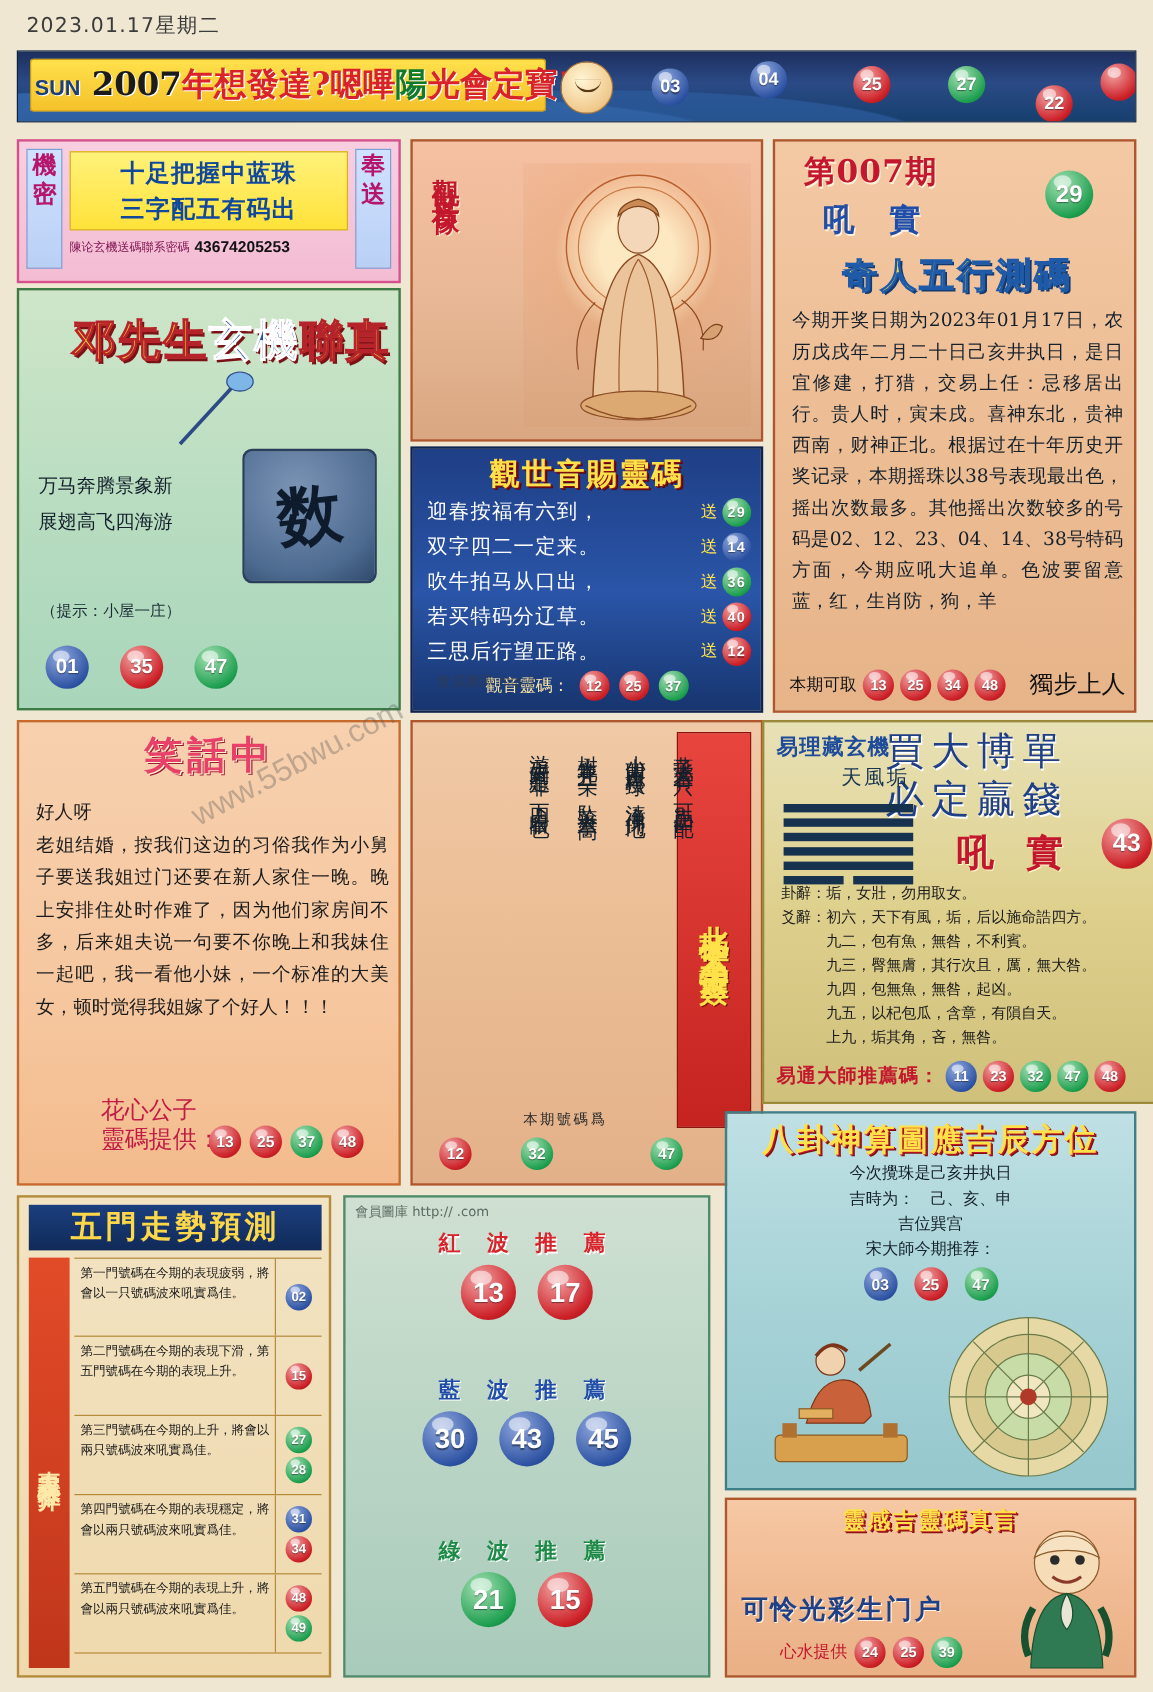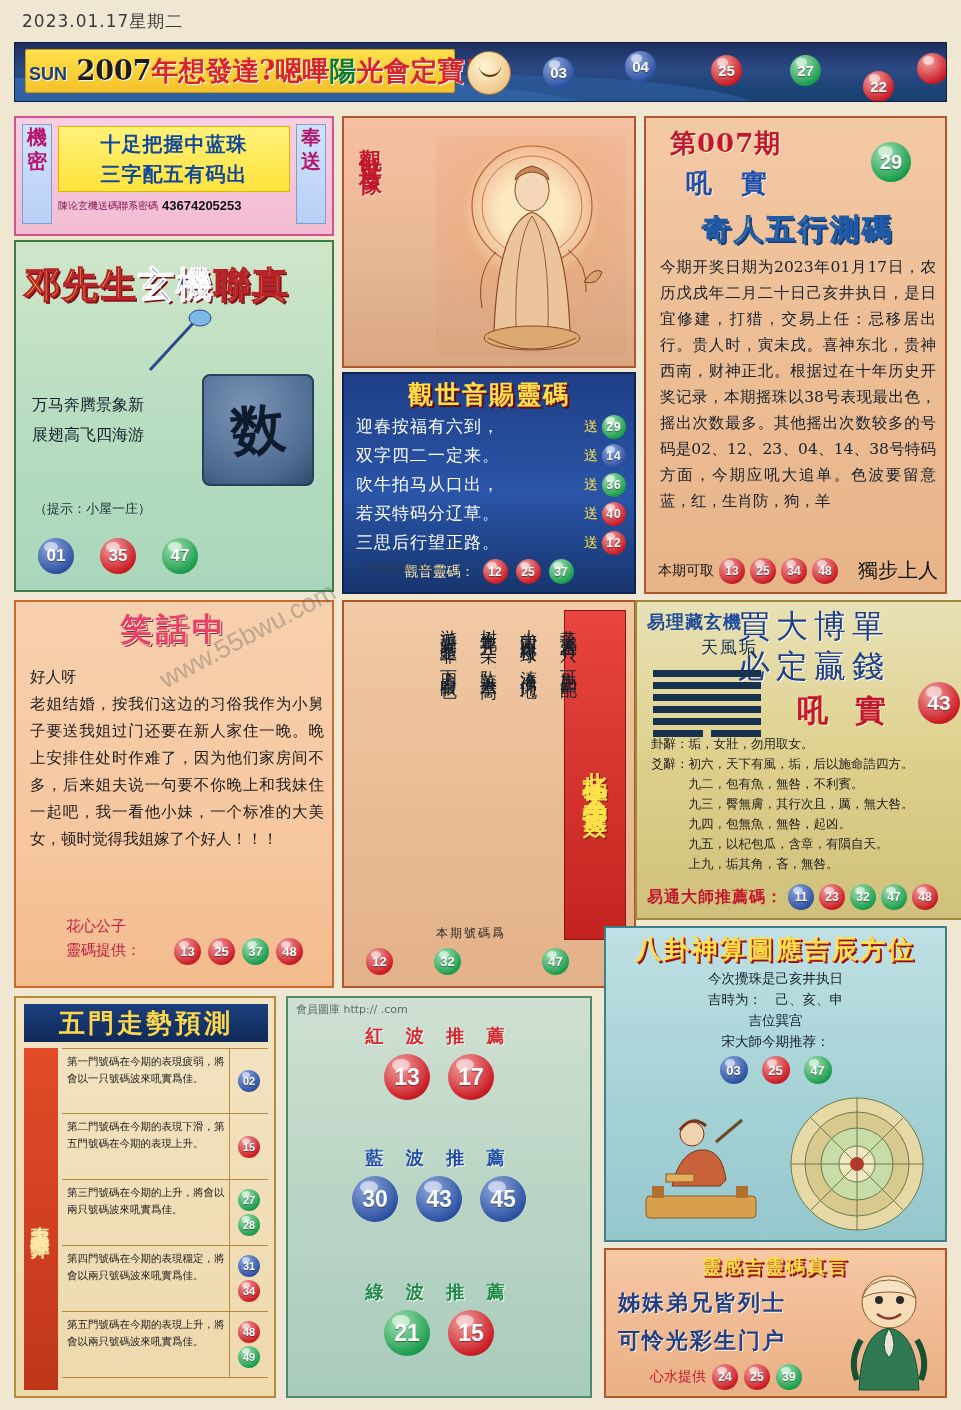--- a/index.html
+++ b/index.html
@@ -121,21 +121,21 @@
   #p-secret .contact .tiny { font-size: 10px; color:#7d1250; }
   #p-secret .contact .numtx { font-family:"Liberation Sans",sans-serif; font-weight:bold; color:#111; font-size:13px;}
 
   
   #p-master {
     left: 14px; top: 240px; width: 320px; height: 352px;
     background: linear-gradient(180deg,#cfe6c9,#b7dcc0 55%,#a9d6bb);
     border: 2px solid #3c7b46;
   }
   #p-master .headline {
-    position: absolute; left: 8px; top: 8px; width: 302px; height: 70px;
+    position: absolute; left: 8px; top: 8px; width: 302px; height: 70px; text-align: right;
   }
   #p-master .hl-txt {
     font-family: "DejaVu Serif", serif; font-weight: bold;
     font-size: 36px; letter-spacing: 2px; line-height: 68px;
     color: #f5d03a;
     -webkit-text-stroke: 1px #b6242b;
     text-shadow: 2px 2px 0 #7b1216;
     white-space: nowrap;
   }
   #p-master .hl-txt .blue { color:#2b4ca8; -webkit-text-stroke:1px #fff;}
@@ -176,22 +176,22 @@
     font-family: "DejaVu Serif", serif; font-weight: bold; font-size: 32px;
     color: #e9406a; letter-spacing: 4px;
     text-shadow: 1px 1px 0 #fff6c9, 2px 2px 0 #9c1b3a;
   }
   #p-joke .body {
     position: absolute; left: 14px; top: 62px; width: 294px;
     font-family: "DejaVu Serif", serif; font-size: 15.5px; line-height: 27px;
     color: #1b1b1b; text-align: justify;
   }
   #p-joke .sign {
-    position: absolute; left: 50px; top: 312px;
-    font-family: Liberation Serif, serif; font-size: 15px; color: #c01c46; line-height: 24px;
+    position: absolute; left: 68px; top: 312px;
+    font-family: Liberation Serif, serif; font-size: 20px; color: #c01c46; line-height: 24px;
   }
   #p-joke .balls { position: absolute; left: 158px; top: 336px; display: flex; gap: 7px; }
   #p-joke .balls .ball { width: 27px; height: 27px; font-size: 13px; }
 
   
   #p-five {
     left: 14px; top: 996px; width: 262px; height: 402px;
     background: linear-gradient(180deg,#f2e3c2,#efd9ad);
     border: 2px solid #b58a3a;
   }
@@ -793,21 +793,20 @@
         <line x1="8" y1="70" x2="140" y2="70"></line>
         <line x1="28" y1="24" x2="120" y2="116"></line>
         <line x1="120" y1="24" x2="28" y2="116"></line>
       </g>
       <circle cx="74" cy="70" r="7" fill="#b03a2a"></circle>
     </svg>
   </div>
 
   <div class="panel" id="p-bottom">
     <div class="title">靈感吉靈碼真言</div>
-    <div class="ln ln1">姊妹弟兄皆列士</div>
     <div class="ln ln2">可怜光彩生门户</div>
     <svg class="man" viewBox="0 0 100 122">
       <ellipse cx="50" cy="30" rx="27" ry="26" fill="#f6ddb8" stroke="#8a5a2a"></ellipse>
       <path d="M23 26 q6 -18 27 -18 q21 0 27 18 q-10 -6 -27 -6 q-17 0 -27 6Z" fill="#f6e2c2" stroke="#8a5a2a"></path>
       <circle cx="40" cy="28" r="4" fill="#2b2b2b"></circle>
       <circle cx="61" cy="28" r="4" fill="#2b2b2b"></circle>
       <path d="M38 42 q12 9 24 0" fill="none" stroke="#8a3a2a" stroke-width="2.5"></path>
       <path d="M50 56 q-28 4 -30 62 h60 q-2 -58 -30 -62Z" fill="#2f7a52" stroke="#18512f"></path>
       <path d="M50 56 q-10 18 0 30 q10 -12 0 -30Z" fill="#e9e4d4" stroke="#18512f"></path>
       <path d="M22 68 q-12 20 -4 40" fill="none" stroke="#18512f" stroke-width="6"></path>

